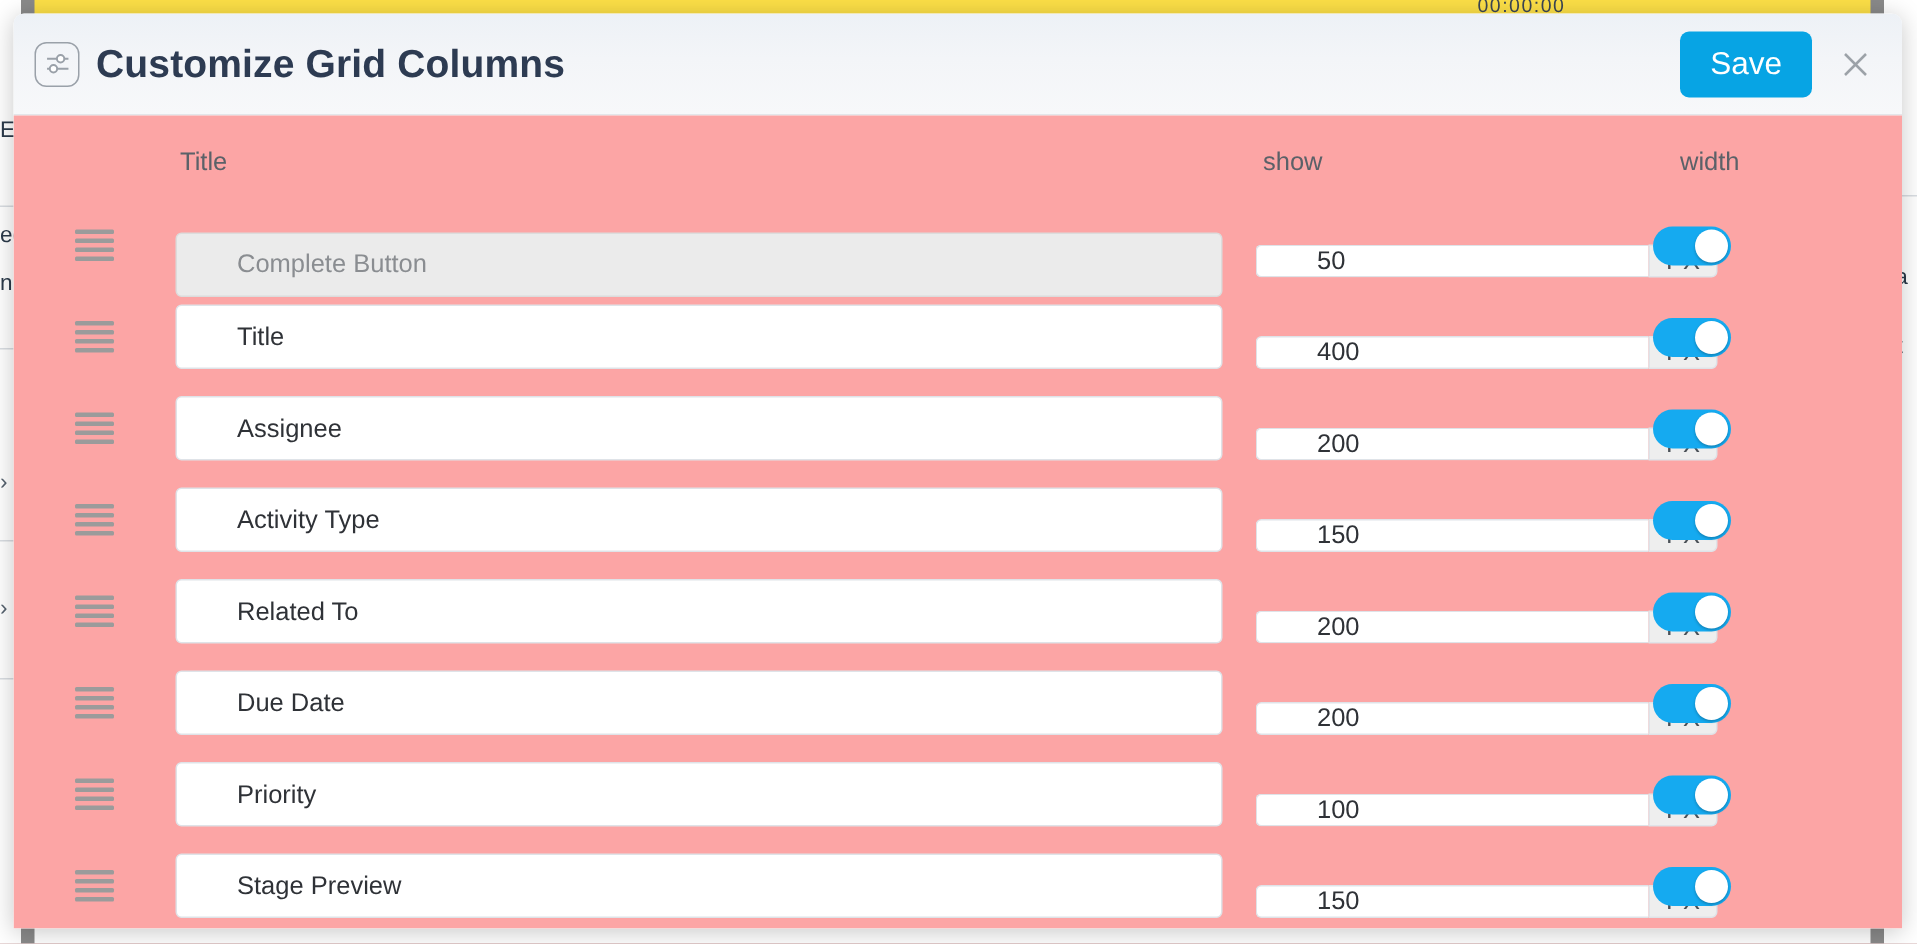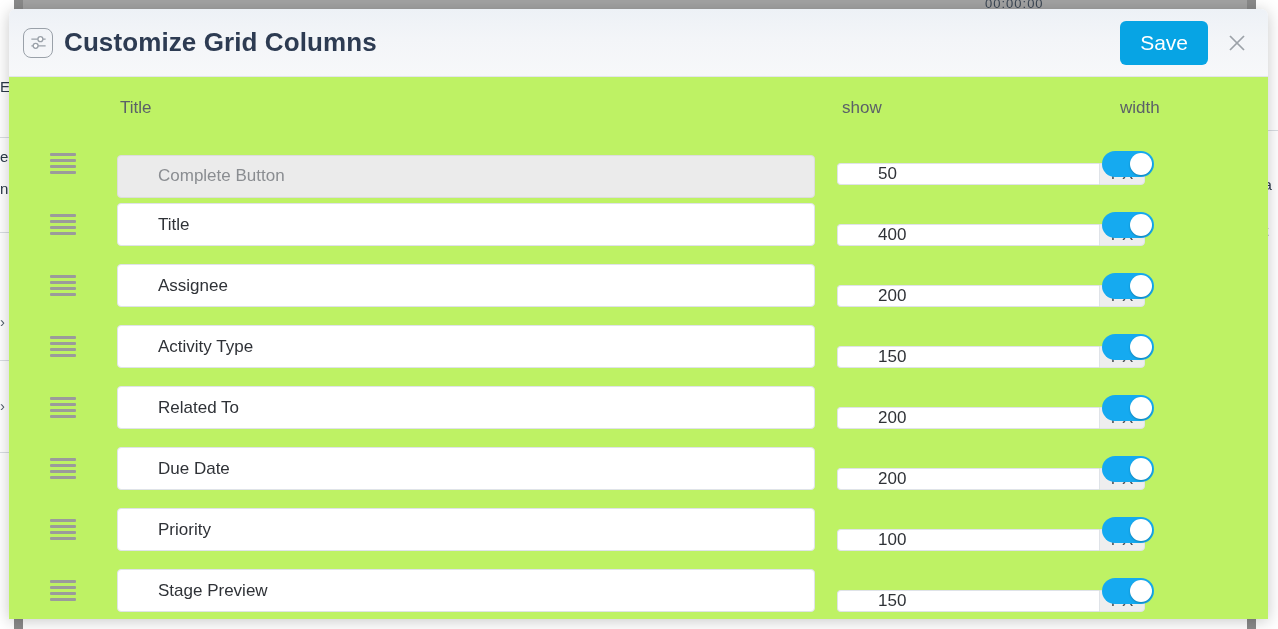--- a/index.html
+++ b/index.html
@@ -56,21 +56,21 @@
   .bg-chevron {
     position: absolute;
     font-size: 15px;
     color: #55616e;
     line-height: 1;
   }
   .bg-topbar {
     position: absolute;
     left: 0; right: 0; top: 0;
     height: 11px;
-    background: #a3a3a3;
+    background: #fde047;
     border-bottom: 1px solid #dcdfe3;
     overflow: hidden;
   }
   .bg-topbar-text {
     position: absolute;
     top: -4px;
     font-size: 13px;
     color: #3b4654;
     letter-spacing: 1px;
     white-space: nowrap;
@@ -152,21 +152,21 @@
     display: flex;
     align-items: center;
     justify-content: center;
     cursor: pointer;
   }
   #close-button svg { display: block; }
 
   
   #modal-body {
     flex: 1 1 auto;
-    background: #bef264;
+    background: #fca5a5;
     overflow: hidden;
     position: relative;
   }
 
   .grid-row {
     display: flex;
     align-items: center;
     height: 61px;
   }
 

